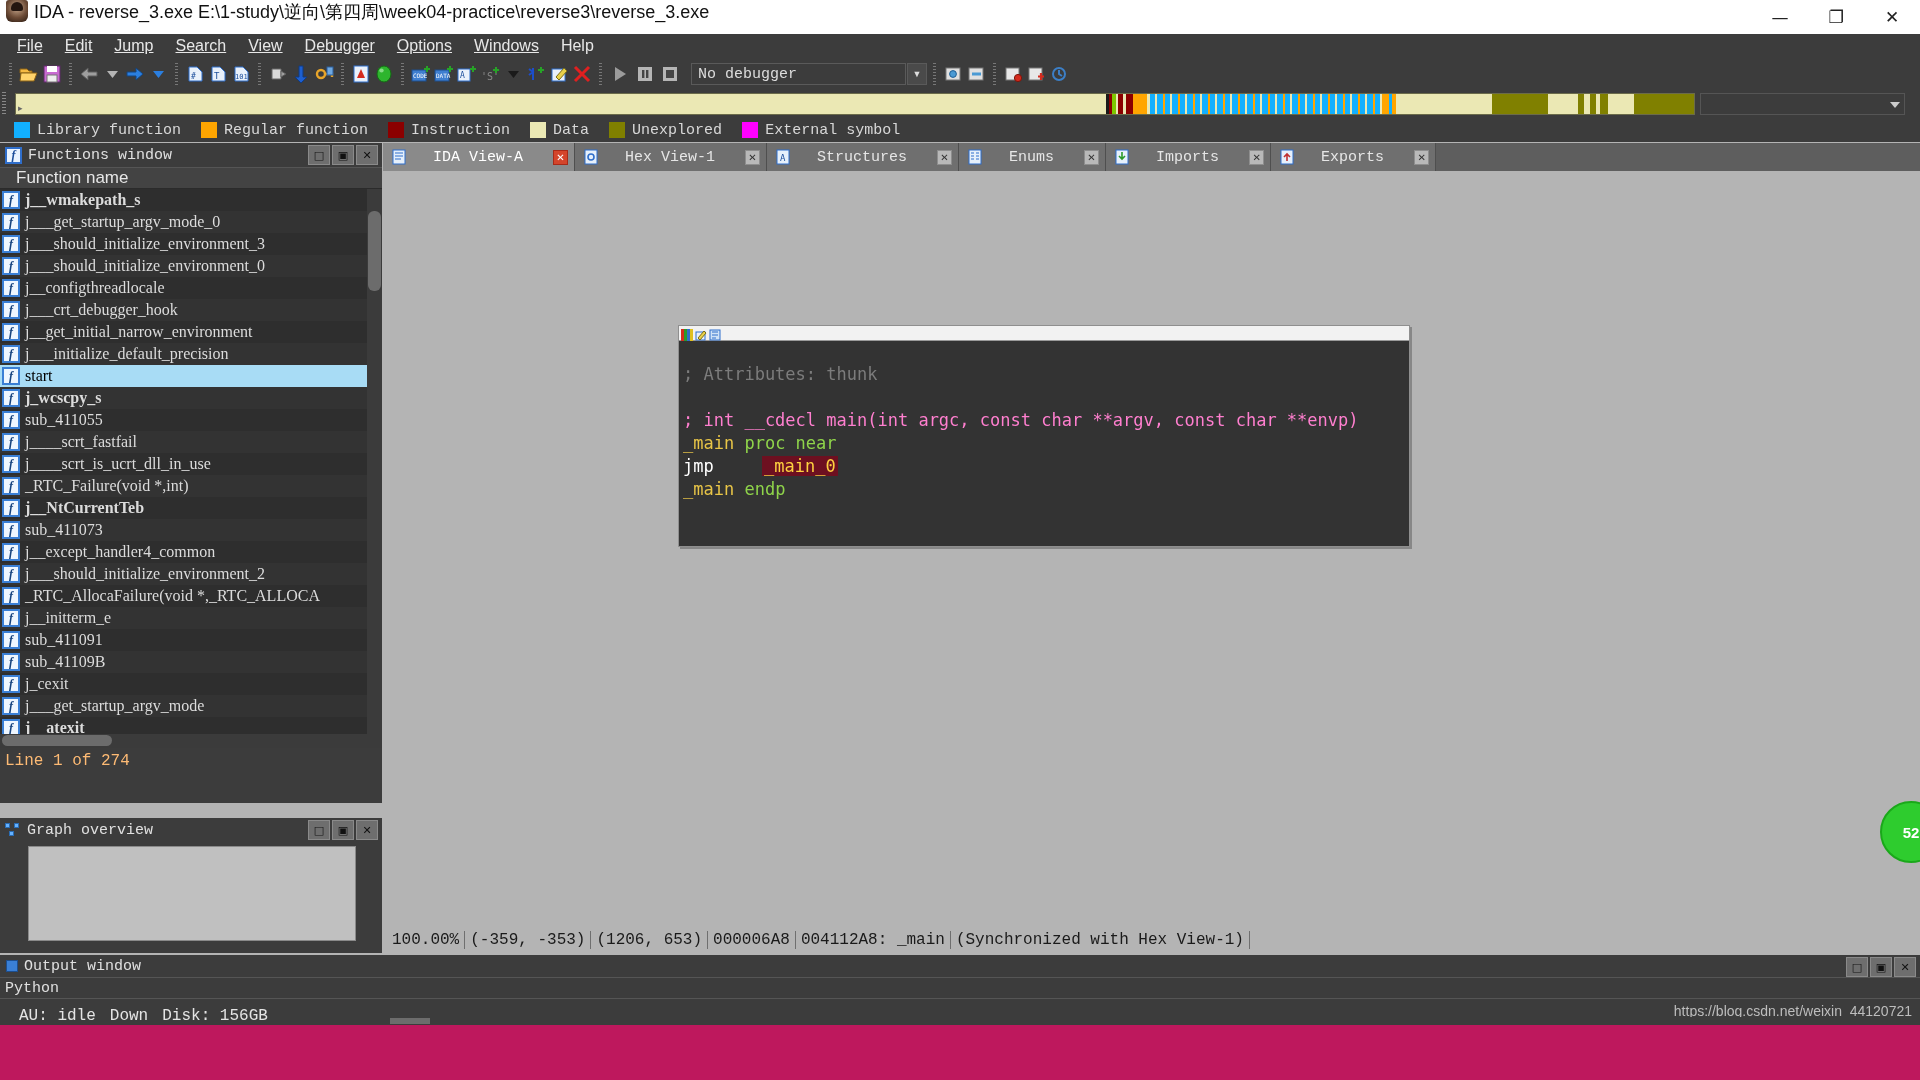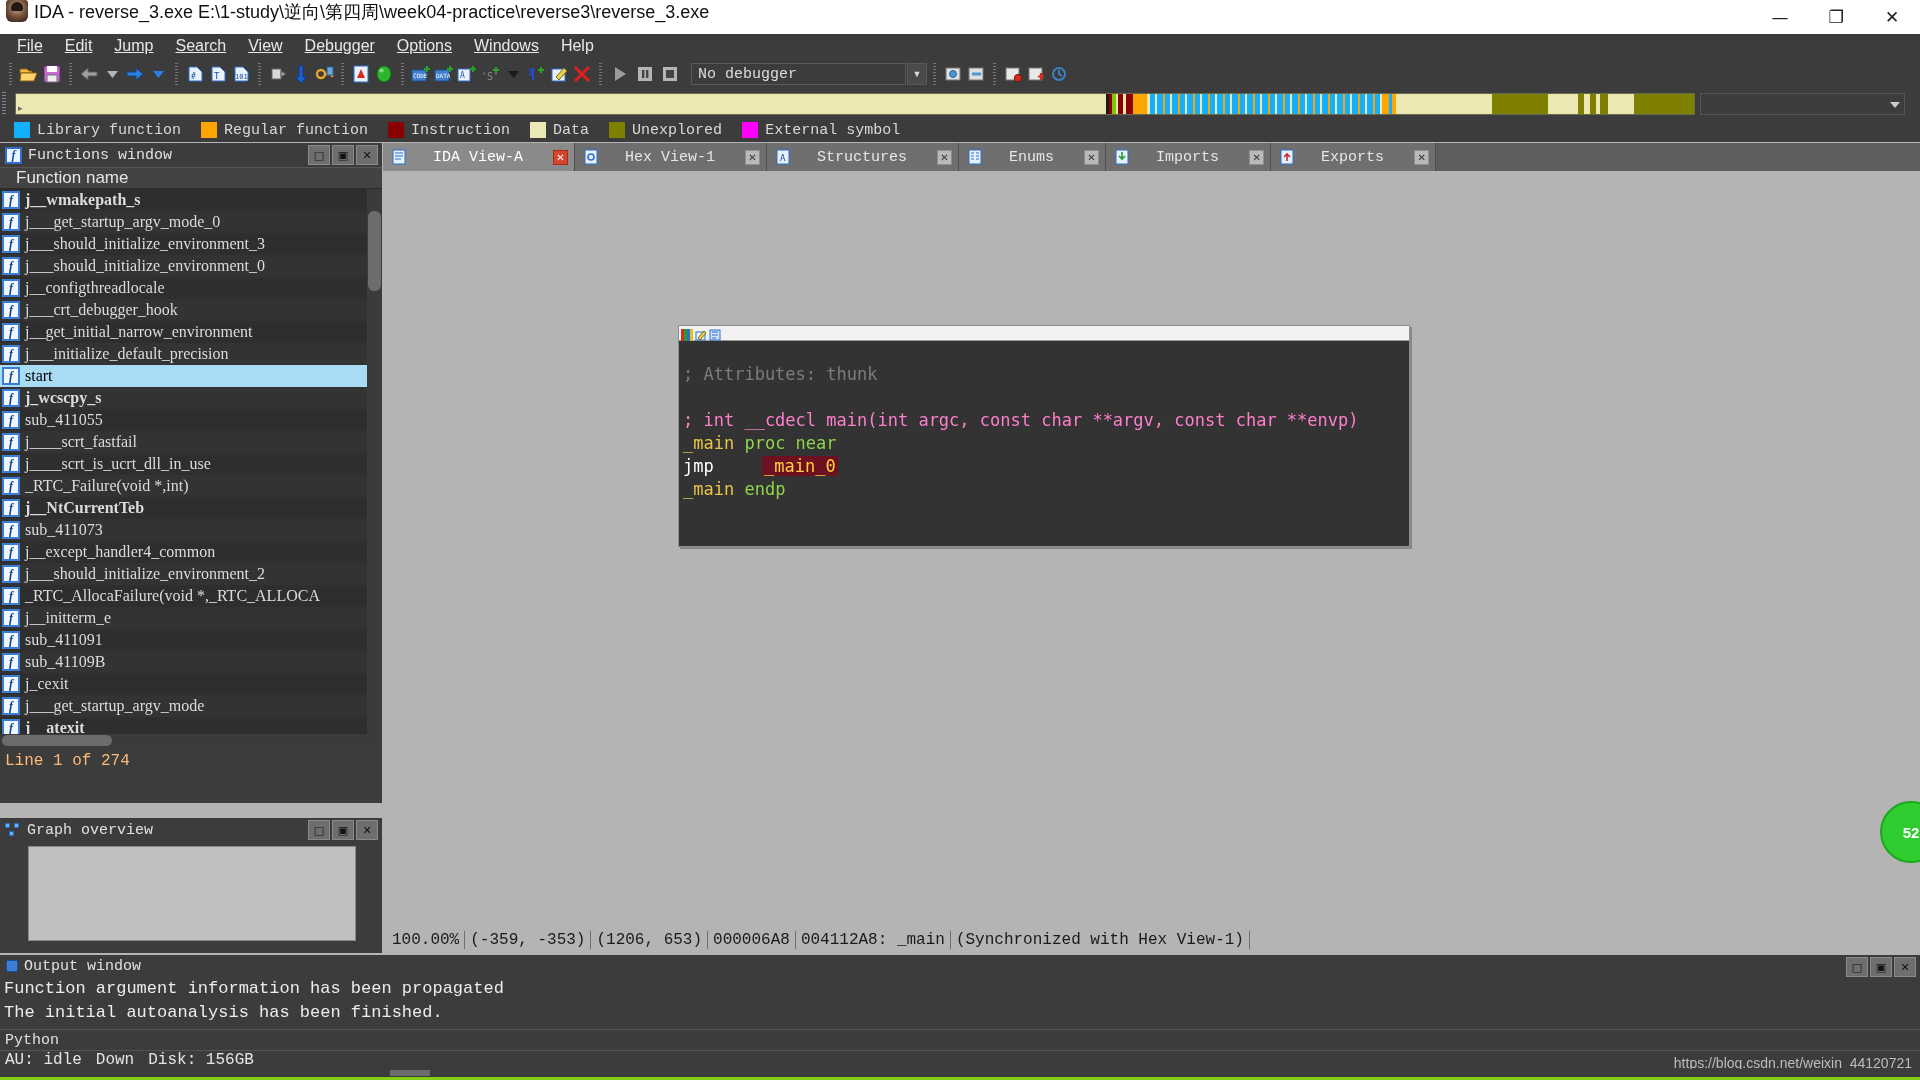--- a/index.html
+++ b/index.html
@@ -215,39 +215,39 @@
   .statusbar{
     height:26px; background:#b4b4b4; display:flex; align-items:center;
     font-family:"Liberation Mono", monospace; font-size:16px; color:#1a1a1a;
     padding-left:4px;
   }
   .sb-cell{ padding:0 5px; border-right:1px solid #6f6f6f; white-space:nowrap; }
   .sb-cell.last{ border-right:1px solid #6f6f6f; }
 
   
   .outwin{
-    position:absolute; left:0; top:955px; width:1920px; height:125px; background:#84cc16;
+    position:absolute; left:0; top:955px; width:1920px; height:125px; background:#be185d;
   }
   .out-title{
     height:22px; display:flex; align-items:center; padding-left:6px; position:relative;
     background:#3c3c3c;
   }
   .out-sq{ width:12px;height:12px;background:#3a7fd5;border:1px solid #1d4e8e; margin-right:6px;}
   .out-title .ptitle{ font-family:"Liberation Mono", monospace; font-size:15px; color:#e0e0e0;}
   .out-body{
     height:52px; background:#3c3c3c; padding-left:4px; overflow:hidden;
     font-family:"Liberation Mono", monospace; font-size:17px; color:#ececec; line-height:24px;
   }
   .out-input{
     height:22px; background:#3c3c3c; border-top:1px solid #555; border-bottom:1px solid #555;
     display:flex; align-items:center; padding-left:5px;
     font-family:"Liberation Mono", monospace; font-size:15px; color:#e0e0e0;
   }
   .app-status{
-    height:26px; background:#3c3c3c; display:flex; align-items:flex-start; padding-left:5px;
+    height:26px; background:#3c3c3c; display:flex; align-items:flex-end; padding-left:19px;
     font-family:"Liberation Mono", monospace; font-size:16px; color:#e4e4e4; position:relative;
   }
   .as-cell{ padding-right:14px; white-space:nowrap; }
   .watermark{
     position:absolute; right:8px; top:4px;
     font-family:"Liberation Sans", sans-serif; font-size:14px; color:#bdbdbd;
   }
   .scroll-h-main{
     position:absolute; left:360px; bottom:0; width:1560px; height:8px; background:#3c3c3c;
   }
@@ -813,24 +813,20 @@
   <div class="outwin">
     <div class="out-title">
       <div class="out-sq"></div>
       <div class="ptitle">Output window</div>
       <div class="pt-btns">
         <div class="pt-btn">□</div>
         <div class="pt-btn">▣</div>
         <div class="pt-btn">✕</div>
       </div>
     </div>
-    <div class="out-body">
-      <div>Function argument information has been propagated</div>
-      <div>The initial autoanalysis has been finished.</div>
-    </div>
     <div class="out-input">
       <span>Python</span>
     </div>
     <div class="app-status">
       <span class="as-cell">AU: idle</span>
       <span class="as-cell">Down</span>
       <span class="as-cell">Disk: 156GB</span>
       <span class="watermark">https://blog.csdn.net/weixin_44120721</span>
       <div class="scroll-h-main">
           <i></i>

